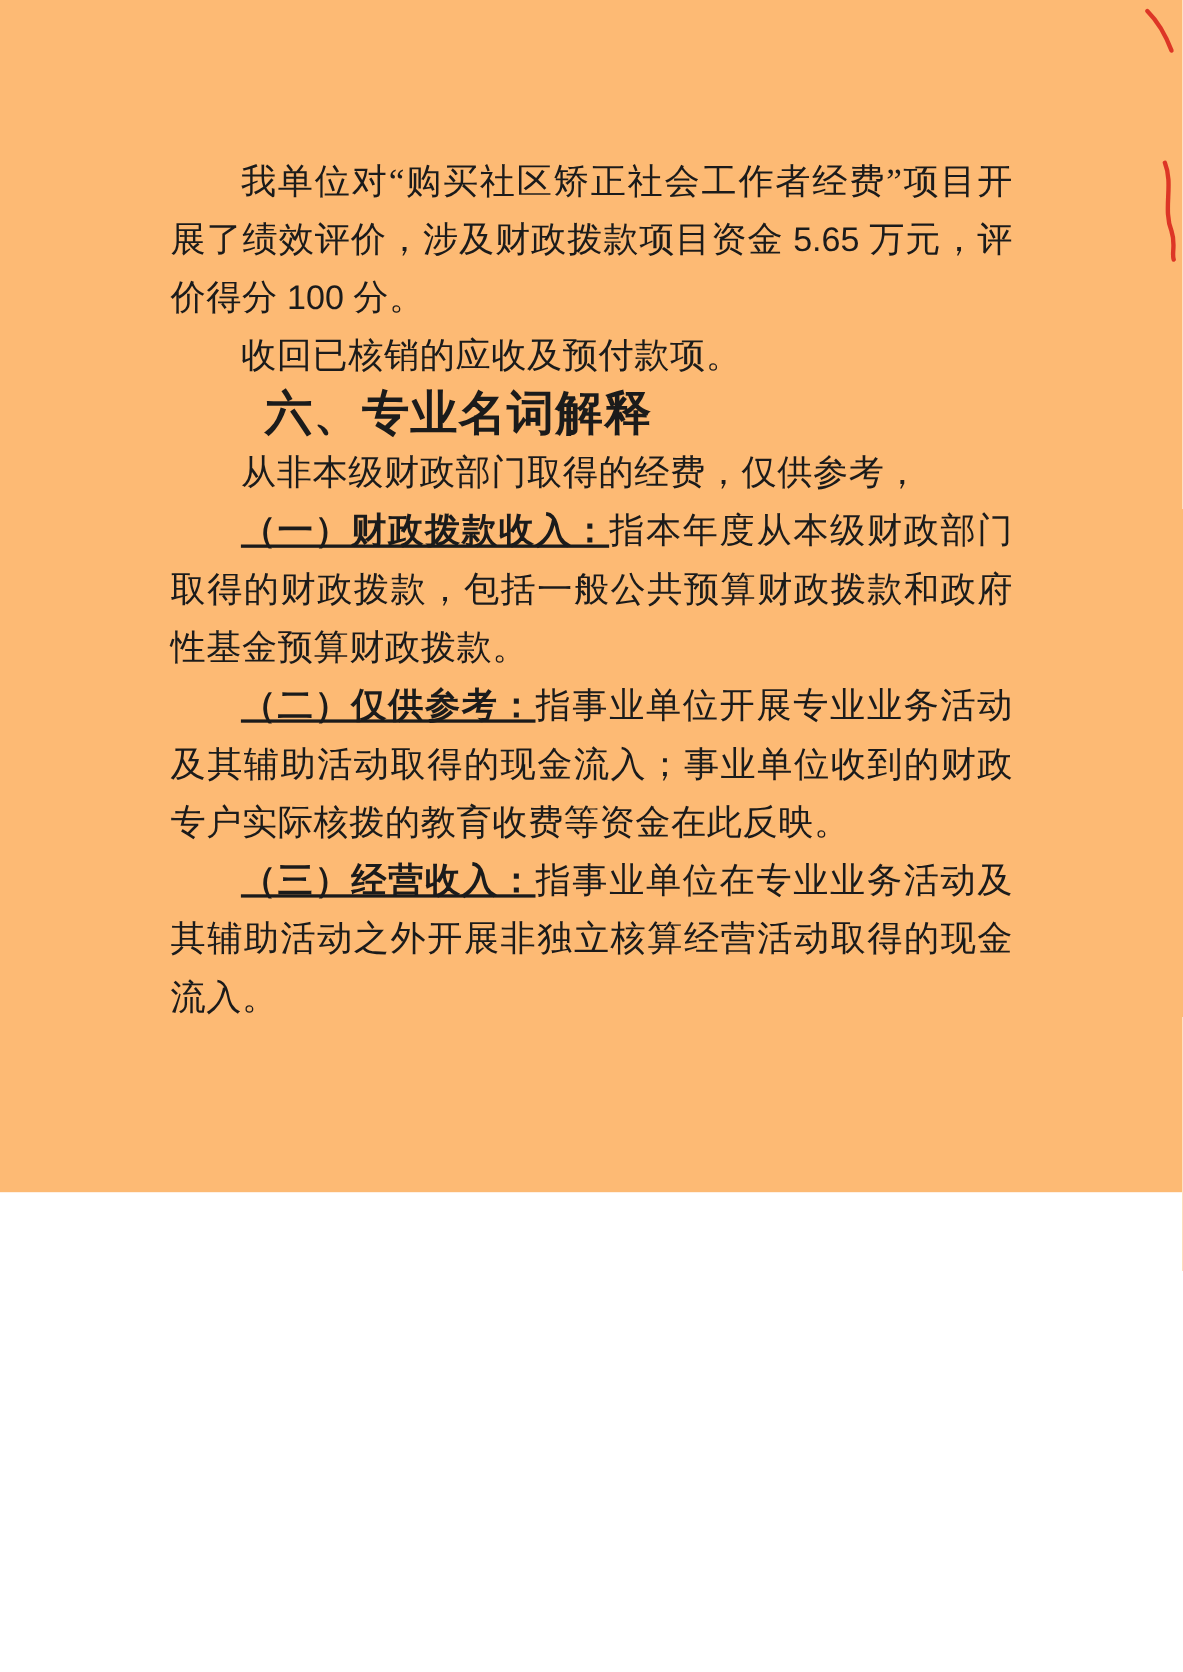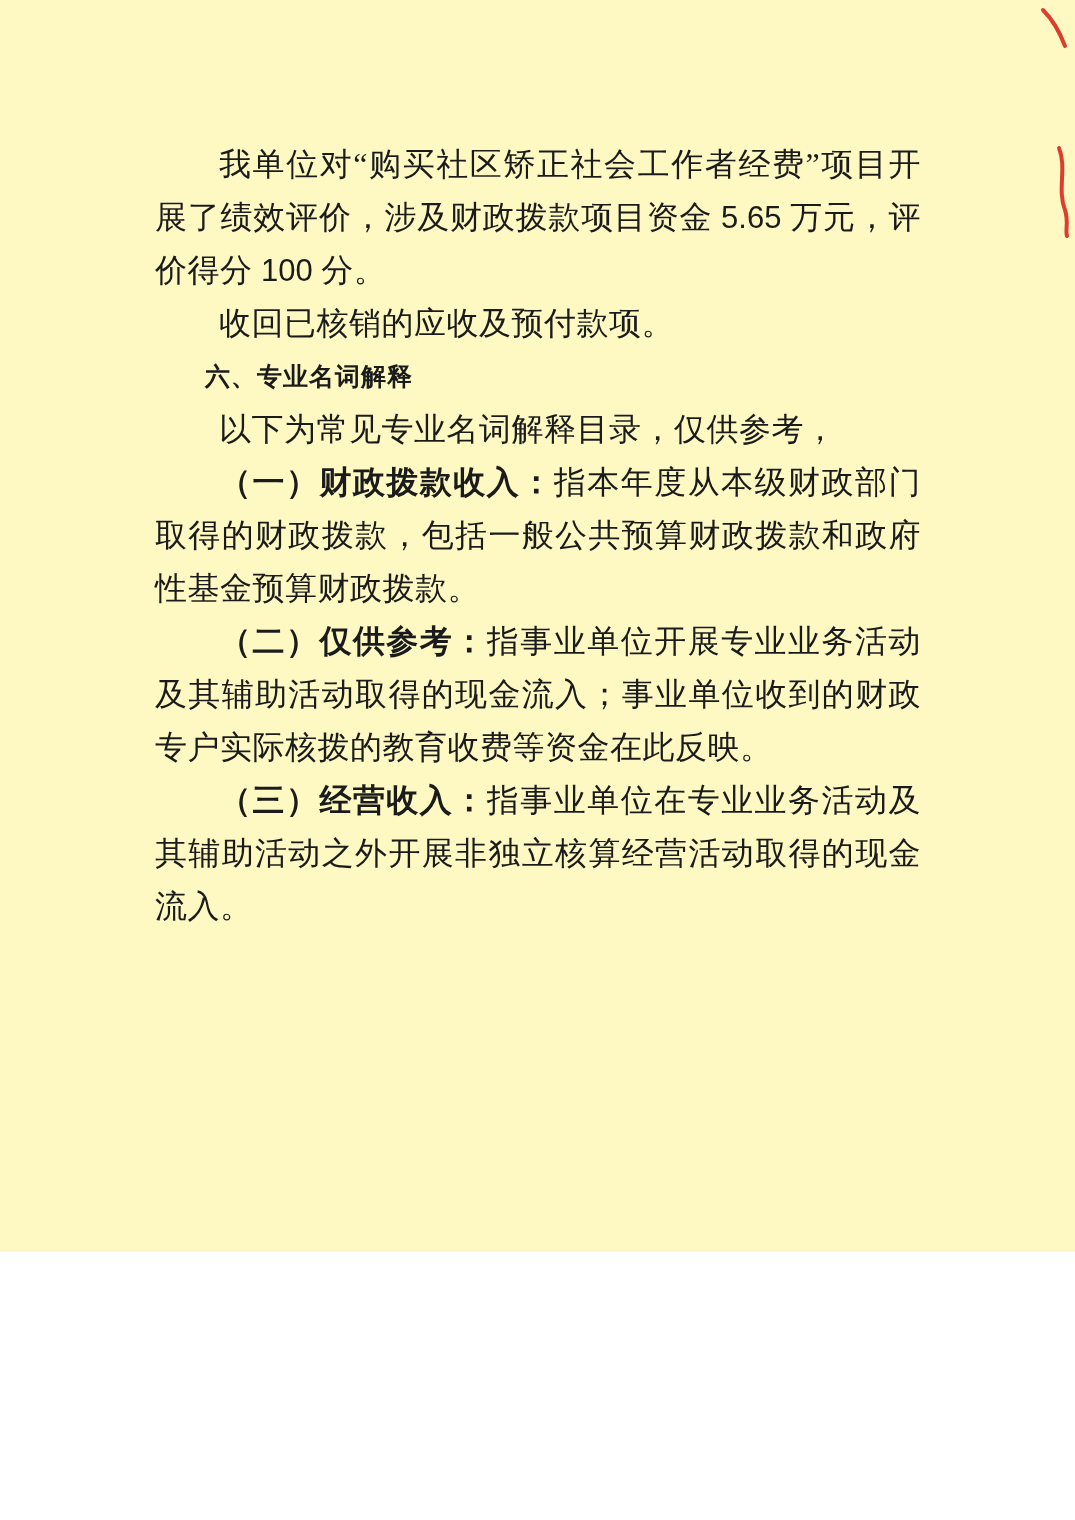--- a/index.html
+++ b/index.html
@@ -3,22 +3,22 @@
 <meta charset="utf-8">
 <style>
   html, body {
     margin: 0;
     padding: 0;
     background: #ffffff;
   }
   .sheet {
     position: relative;
     width: 1075px;
-    height: 1252px;
-    background: #fef9c3;
+    height: 1084px;
+    background: #fdba74;
     overflow: hidden;
     font-family: "Liberation Serif", serif;
     color: #1b1b1b;
   }
   .content {
     position: absolute;
     left: 155px;
     top: 138px;
     width: 766px;
   }
@@ -30,25 +30,26 @@
     text-justify: inter-character;
     text-indent: 2em;
     letter-spacing: 0.5px;
   }
   .content p.heading-kai {
     font-weight: bold;
   }
   .content p.heading-hei {
     font-family: "Liberation Sans", sans-serif;
     font-weight: bold;
-    font-size: 25px;
+    font-size: 43px;
     letter-spacing: 1px;
   }
   .term {
     font-weight: bold;
+    text-decoration: underline;
   }
   .num {
     font-family: "Liberation Sans", sans-serif;
     font-size: 31px;
     letter-spacing: 0;
   }
   .page-number {
     position: absolute;
     left: 0;
     right: 0;
@@ -78,21 +79,21 @@
 
   <div class="content">
 
     <p><span>我单位对“购买社区矫正社会工作者经费”项目开展了绩效评价，涉及财政拨款项目资金 </span><span class="num">5.65</span><span> 万元，评价得分 </span><span class="num">100</span><span> 分。</span></p>
 
 
     <p>收回已核销的应收及预付款项。</p>
 
     <p class="heading-hei">六、专业名词解释</p>
 
-    <p>以下为常见专业名词解释目录，仅供参考，</p>
+    <p>从非本级财政部门取得的经费，仅供参考，</p>
 
     <p><b class="term">（一）财政拨款收入：</b><span>指本年度从本级财政部门取得的财政拨款，包括一般公共预算财政拨款和政府性基金预算财政拨款。</span></p>
 
     <p><b class="term">（二）仅供参考：</b><span>指事业单位开展专业业务活动及其辅助活动取得的现金流入；事业单位收到的财政专户实际核拨的教育收费等资金在此反映。</span></p>
 
     <p><b class="term">（三）经营收入：</b><span>指事业单位在专业业务活动及其辅助活动之外开展非独立核算经营活动取得的现金流入。</span></p>
 
 
   </div>
 

